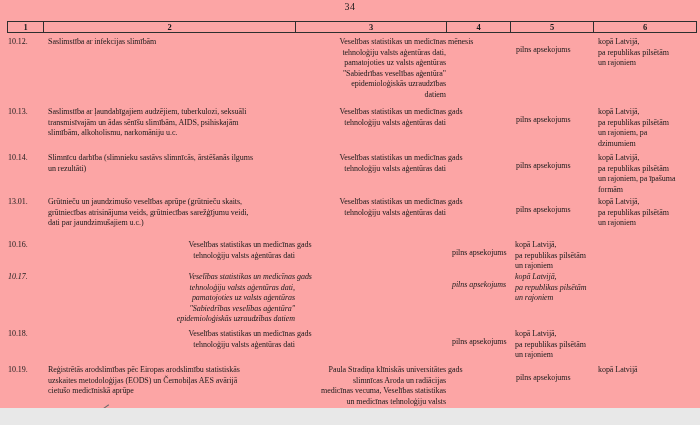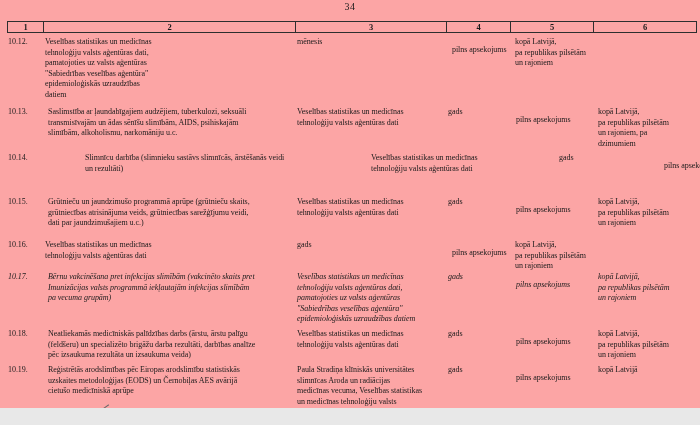--- a/index.html
+++ b/index.html
@@ -57,28 +57,28 @@
   }
   .cell {
     font-size: 8px;
     line-height: 10.5px;
     letter-spacing: -0.05px;
     white-space: pre;
     overflow: hidden;
   }
   .c1 { padding-left: 1px; }
   .c2 { padding-left: 5px; }
-  .c3 { padding-left: 2px; }
+  .c3 { padding-left: 2px; text-align: right; }
   .c4 { padding-left: 2px; }
   .c5 { padding-left: 6px; margin-top: 8px; }
   .c6 { padding-left: 5px; }
   
   .row:nth-of-type(1) { margin-bottom: 7px; }
   .row:nth-of-type(2) { margin-bottom: 4px; }
-  .row:nth-of-type(3) { margin-bottom: 2px; gap: 37px; }
+  .row:nth-of-type(3) { margin-bottom: 2px; }
   .row:nth-of-type(4) { margin-bottom: 11.5px; }
   .row:nth-of-type(5) { margin-bottom: 0.5px; }
   .row:nth-of-type(6) { margin-bottom: 4.5px; font-style: italic; }
   .row:nth-of-type(7) { margin-bottom: 4.5px; }
   .stray-mark {
     position: absolute;
     left: 97px;
     top: 408px;
     width: 13px;
     height: 0;
@@ -97,20 +97,21 @@
       <div class="hcell">1</div>
       <div class="hcell">2</div>
       <div class="hcell">3</div>
       <div class="hcell">4</div>
       <div class="hcell">5</div>
       <div class="hcell">6</div>
     </div>
     <div class="rows">
   <div class="row">
     <div class="cell c1">10.12.</div>
+    <div class="cell c2">Saslimstība ar infekcijas slimībām</div>
     <div class="cell c3">Veselības statistikas un medicīnas
 tehnoloģiju valsts aģentūras dati,
 pamatojoties uz valsts aģentūras
 "Sabiedrības veselības aģentūra"
 epidemioloģiskās uzraudzības
 datiem</div>
     <div class="cell c4">mēnesis</div>
     <div class="cell c5">pilns apsekojums</div>
     <div class="cell c6">kopā Latvijā,
 pa republikas pilsētām
@@ -127,35 +128,35 @@
     <div class="cell c4">gads</div>
     <div class="cell c5">pilns apsekojums</div>
     <div class="cell c6">kopā Latvijā,
 pa republikas pilsētām
 un rajoniem, pa
 dzimumiem</div>
   </div>
 
   <div class="row">
     <div class="cell c1">10.14.</div>
-    <div class="cell c2">Slimnīcu darbība (slimnieku sastāvs slimnīcās, ārstēšanās veidi
+    <div class="cell c2">Slimnīcu darbība (slimnieku sastāvs slimnīcās, ārstēšanās ilgums
 un rezultāti)</div>
     <div class="cell c3">Veselības statistikas un medicīnas
 tehnoloģiju valsts aģentūras dati</div>
     <div class="cell c4">gads</div>
     <div class="cell c5">pilns apsekojums</div>
     <div class="cell c6">kopā Latvijā,
 pa republikas pilsētām
 un rajoniem, pa īpašuma
 formām</div>
   </div>
 
   <div class="row">
-    <div class="cell c1">10.15.</div>
-    <div class="cell c2">Grūtnieču un jaundzimušo programmā aprūpe (grūtnieču skaits,
+    <div class="cell c1">13.01.</div>
+    <div class="cell c2">Grūtnieču un jaundzimušo veselības aprūpe (grūtnieču skaits,
 grūtniecības atrisinājuma veids, grūtniecības sarežģījumu veidi,
 dati par jaundzimušajiem u.c.)</div>
     <div class="cell c3">Veselības statistikas un medicīnas
 tehnoloģiju valsts aģentūras dati</div>
     <div class="cell c4">gads</div>
     <div class="cell c5">pilns apsekojums</div>
     <div class="cell c6">kopā Latvijā,
 pa republikas pilsētām
 un rajoniem</div>
   </div>
@@ -166,40 +167,34 @@
 tehnoloģiju valsts aģentūras dati</div>
     <div class="cell c4">gads</div>
     <div class="cell c5">pilns apsekojums</div>
     <div class="cell c6">kopā Latvijā,
 pa republikas pilsētām
 un rajoniem</div>
   </div>
 
   <div class="row">
     <div class="cell c1">10.17.</div>
-    <div class="cell c2">Bērnu vakcinēšana pret infekcijas slimībām (vakcinēto skaits pret
-Imunizācijas valsts programmā iekļautajām infekcijas slimībām
-pa vecuma grupām)</div>
     <div class="cell c3">Veselības statistikas un medicīnas
 tehnoloģiju valsts aģentūras dati,
 pamatojoties uz valsts aģentūras
 "Sabiedrības veselības aģentūra"
 epidemioloģiskās uzraudzības datiem</div>
     <div class="cell c4">gads</div>
     <div class="cell c5">pilns apsekojums</div>
     <div class="cell c6">kopā Latvijā,
 pa republikas pilsētām
 un rajoniem</div>
   </div>
 
   <div class="row">
     <div class="cell c1">10.18.</div>
-    <div class="cell c2">Neatliekamās medicīniskās palīdzības darbs (ārstu, ārstu palīgu
-(feldšeru) un specializēto brigāžu darba rezultāti, darbības analīze
-pēc izsaukuma rezultāta un izsaukuma veida)</div>
     <div class="cell c3">Veselības statistikas un medicīnas
 tehnoloģiju valsts aģentūras dati</div>
     <div class="cell c4">gads</div>
     <div class="cell c5">pilns apsekojums</div>
     <div class="cell c6">kopā Latvijā,
 pa republikas pilsētām
 un rajoniem</div>
   </div>
 
   <div class="row">

